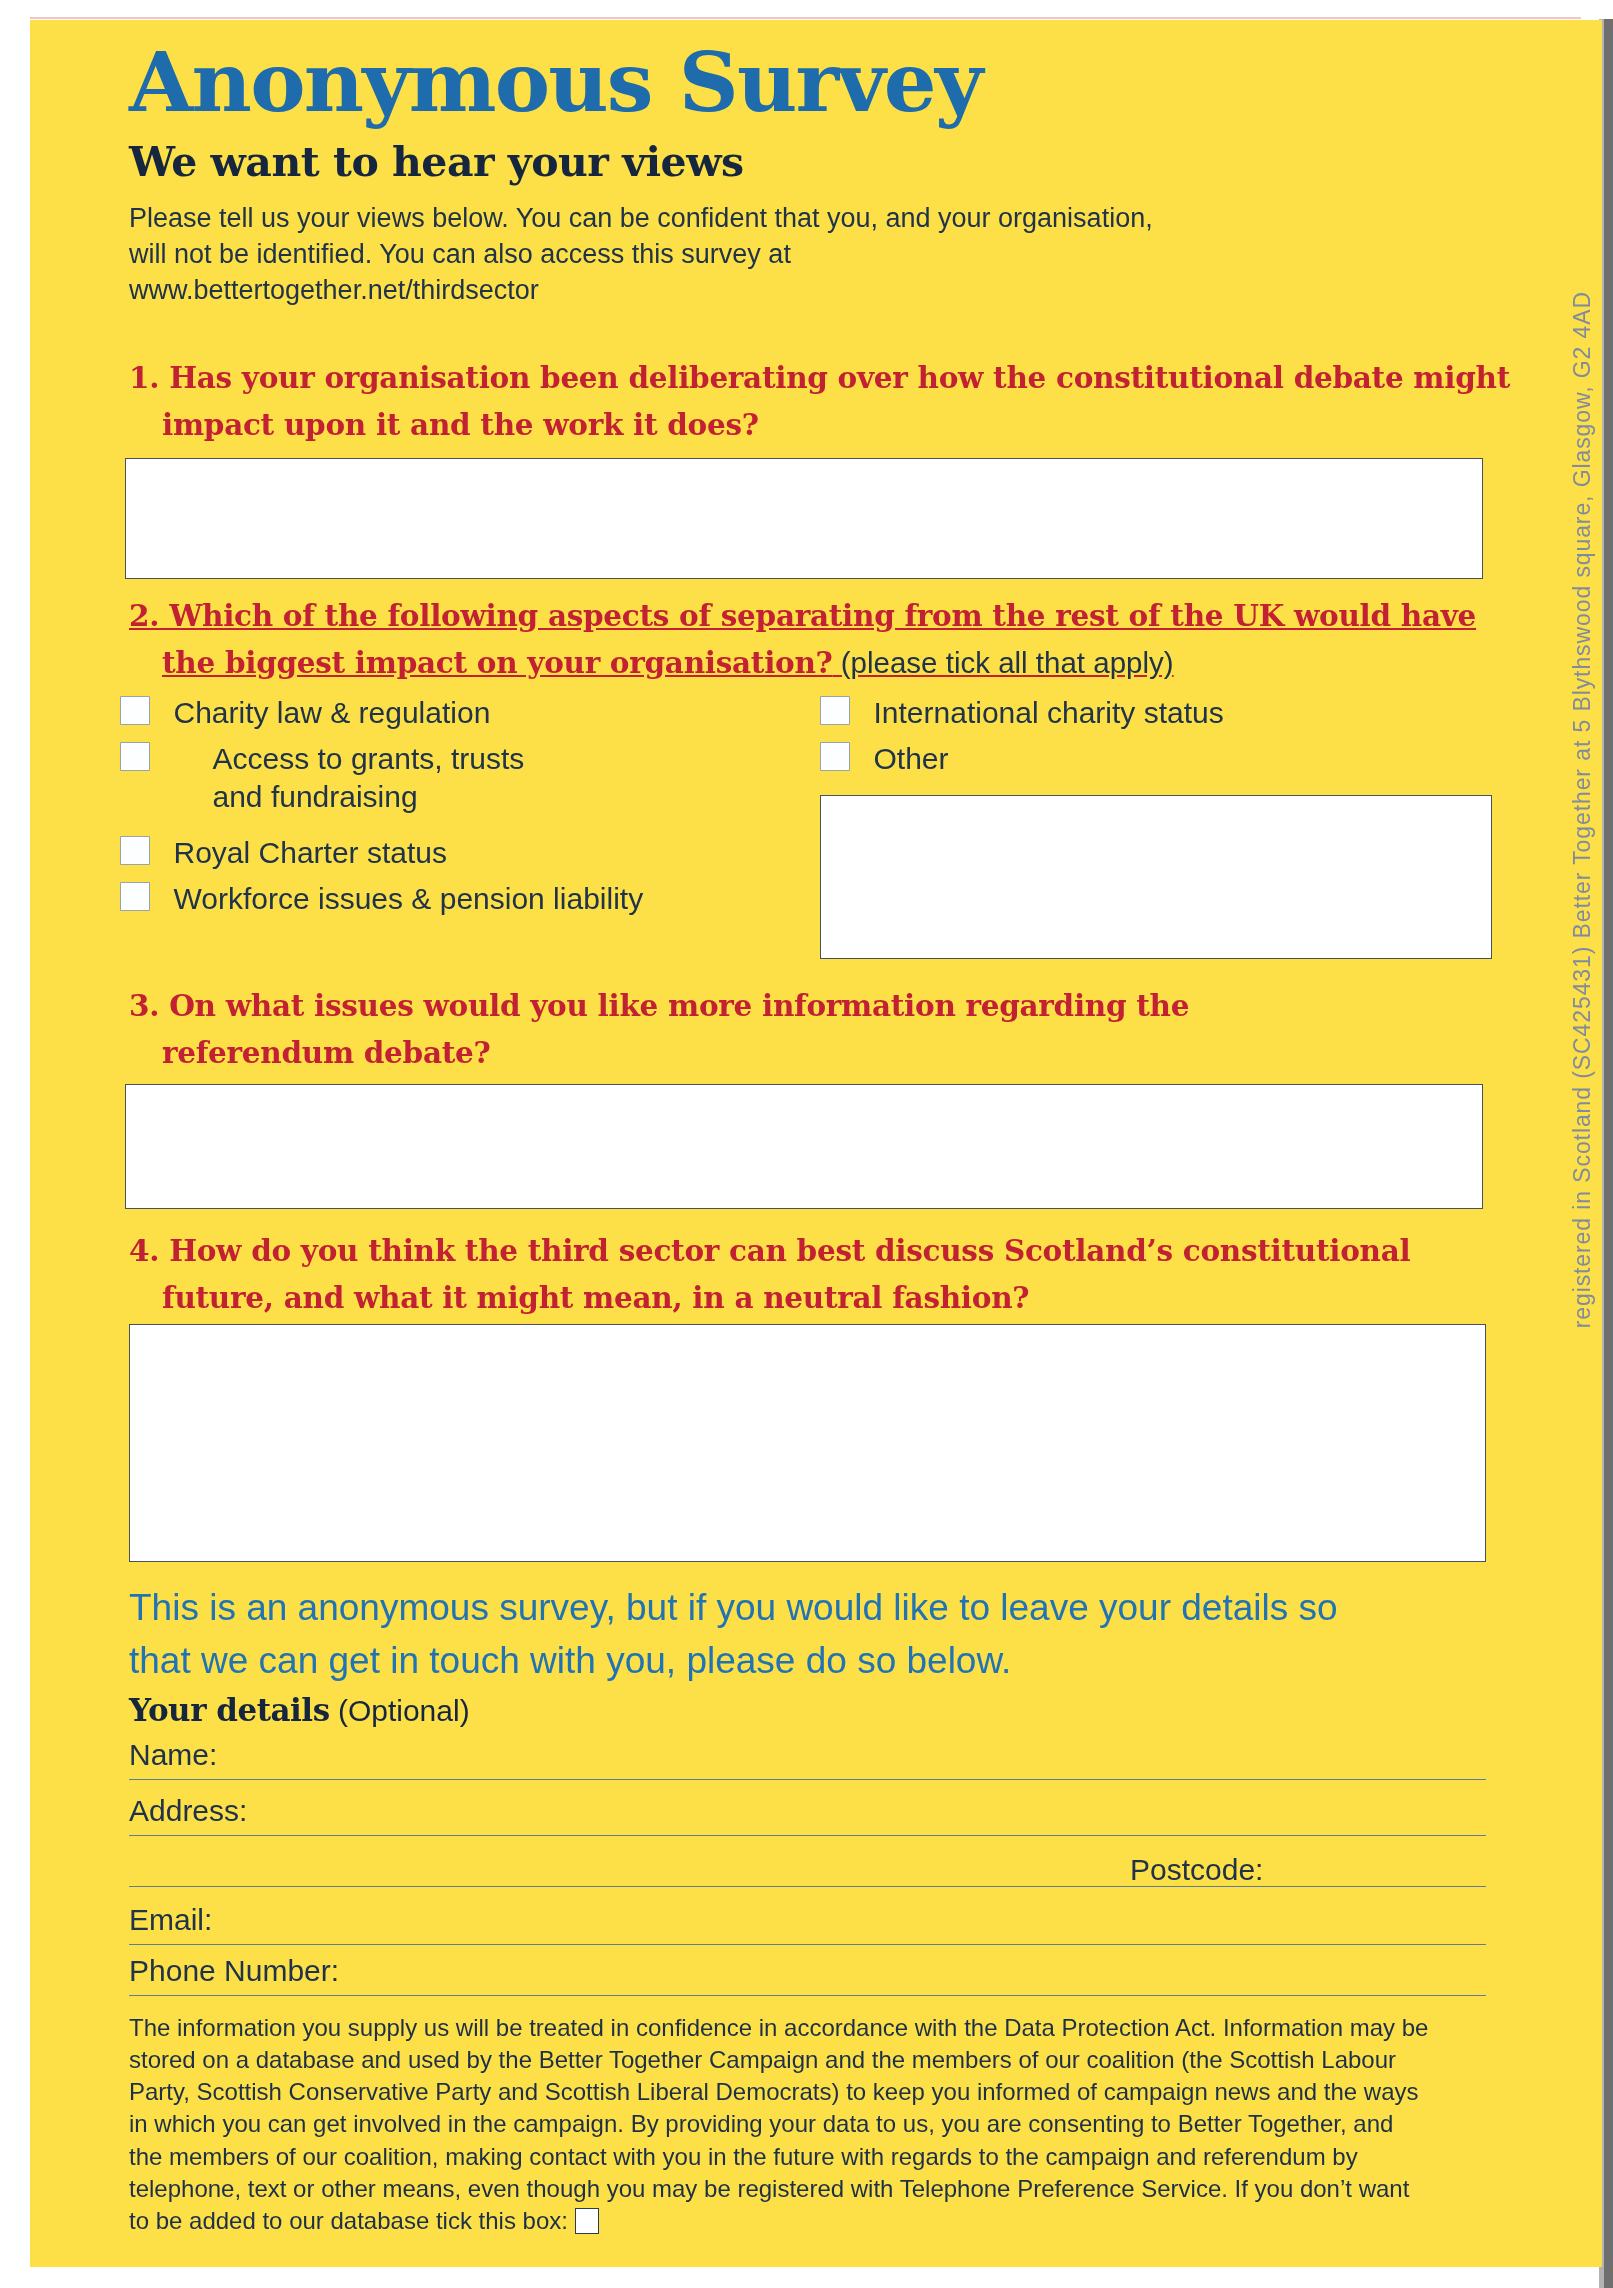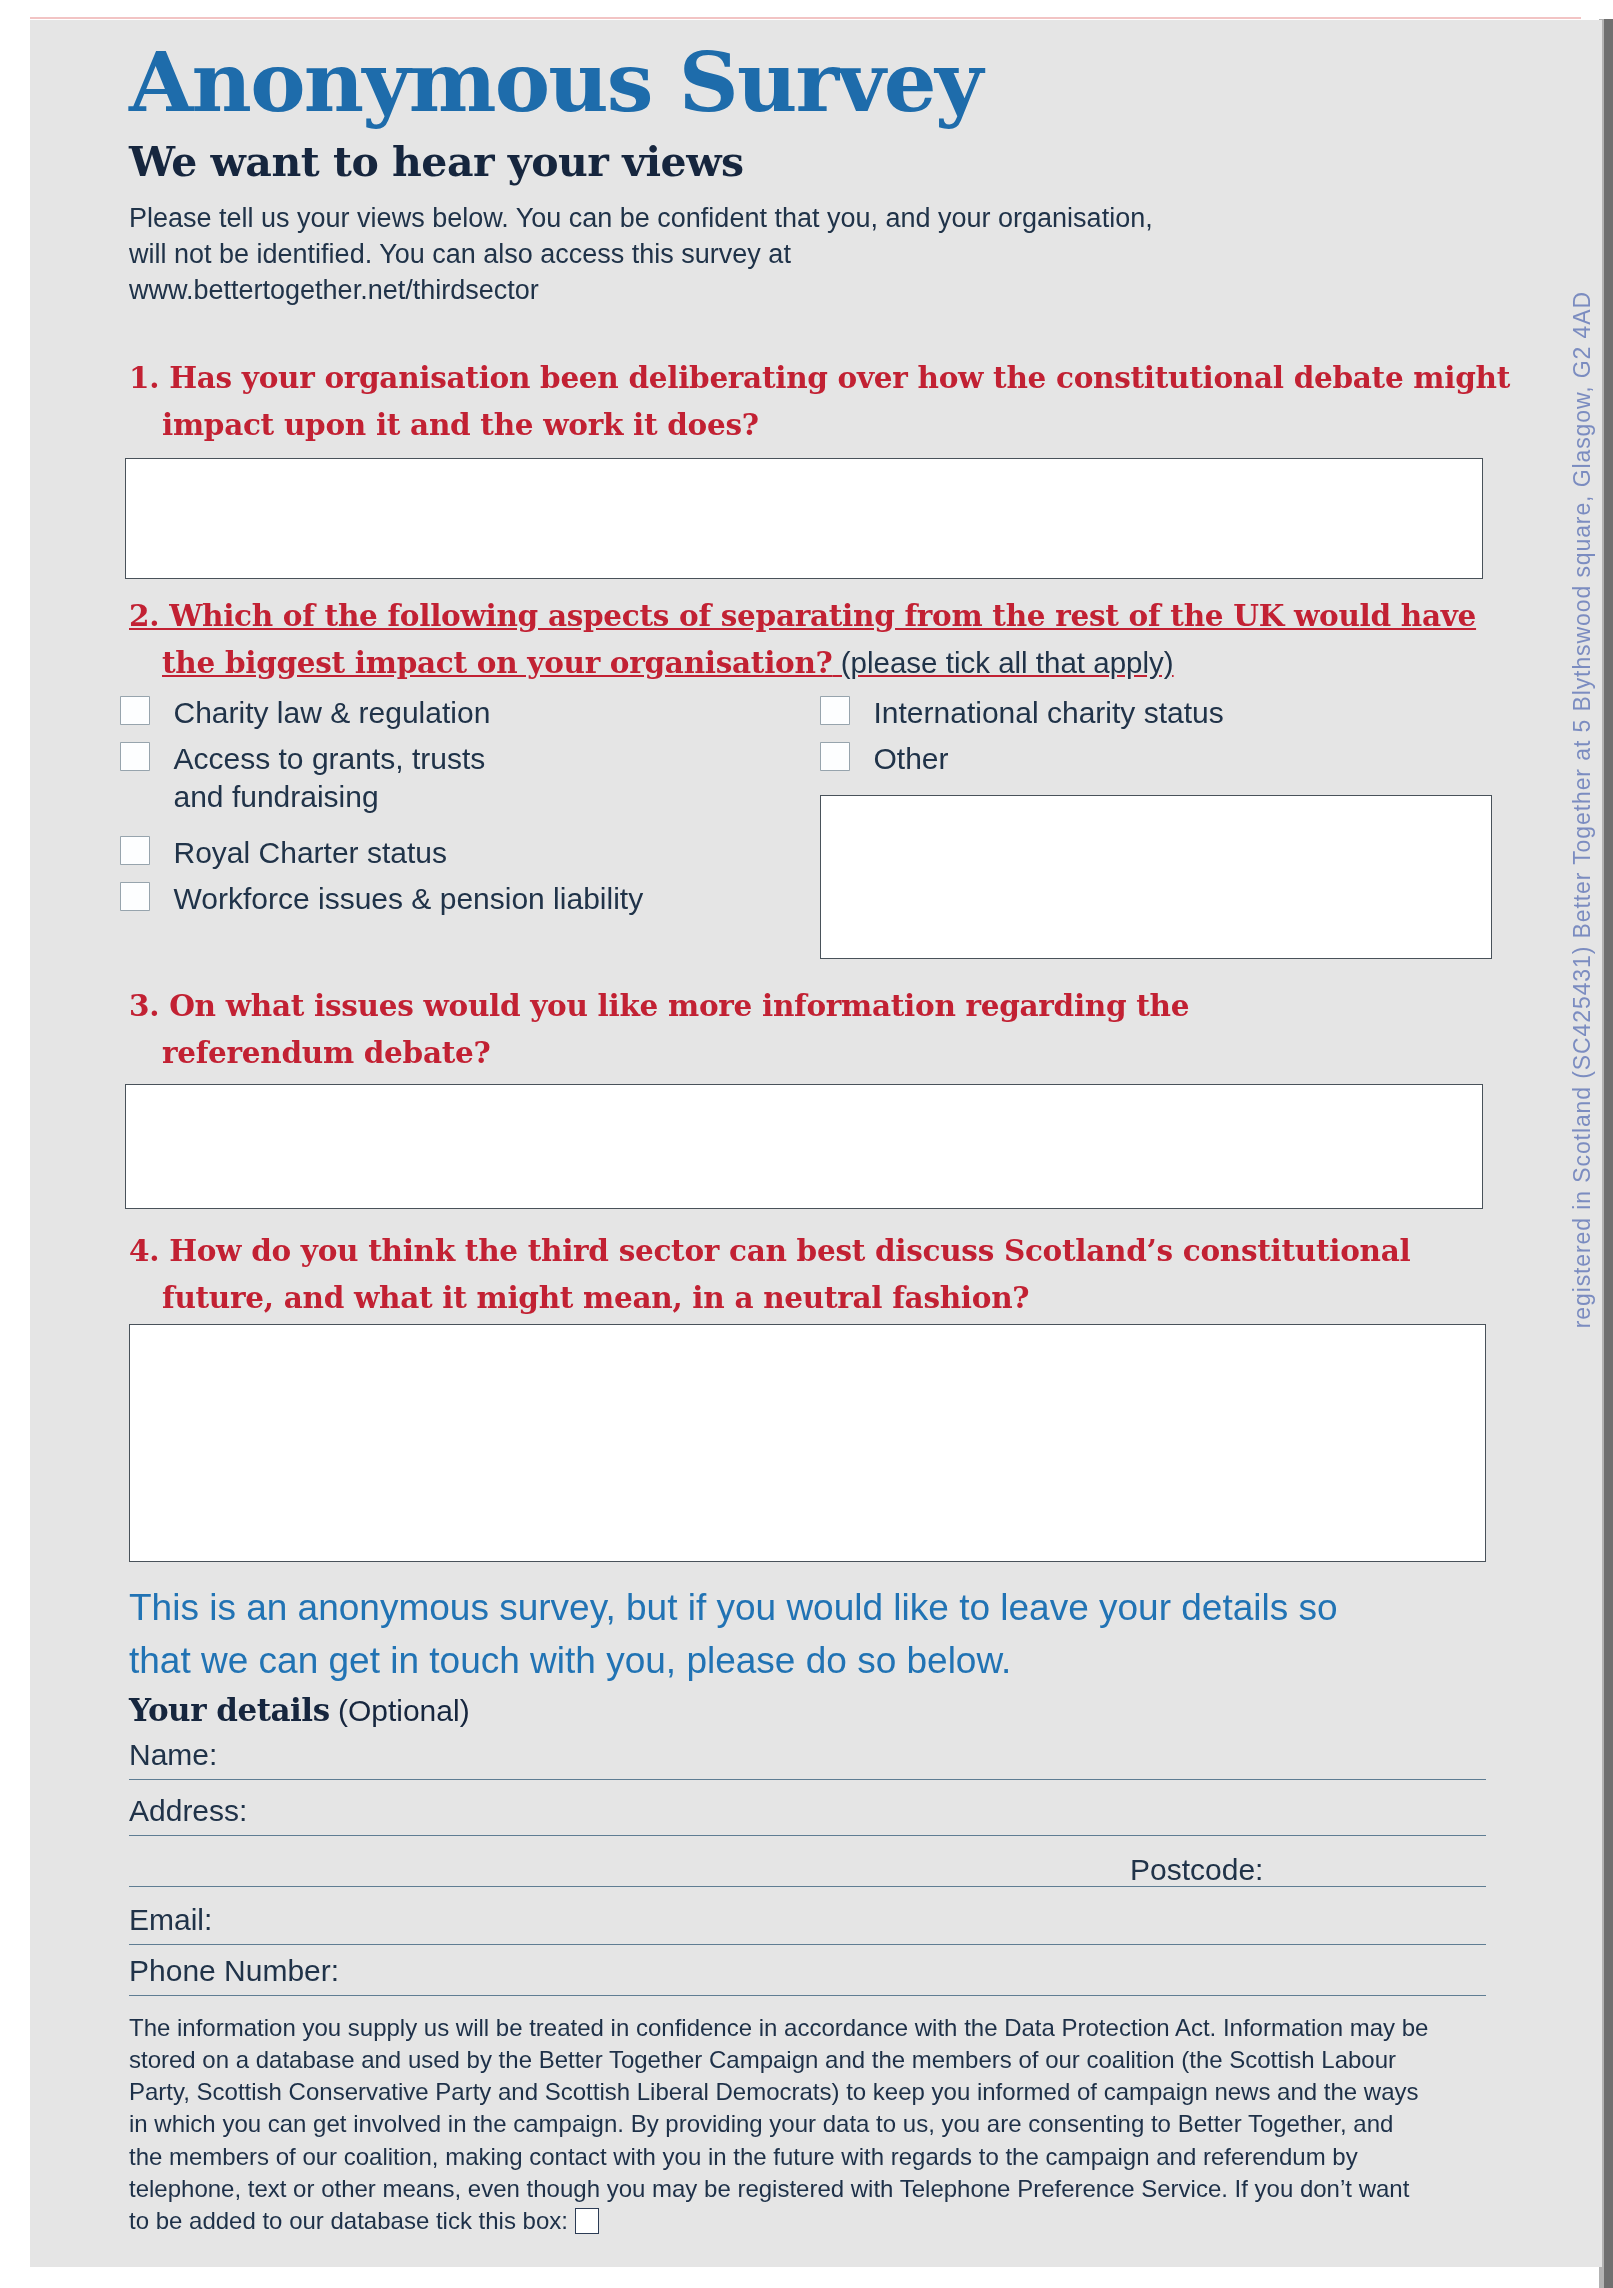--- a/index.html
+++ b/index.html
@@ -2,21 +2,21 @@
 <html style="font-size:14.8px"><head>
 <meta charset="utf-8">
 <style>
   html,body{margin:0;padding:0;}
   body{
     width:1613px;height:2289px;position:relative;background:#ffffff;
     font-family:"Liberation Sans",sans-serif;overflow:hidden;
   }
   .page{
     position:absolute;left:30px;top:20px;width:1572px;height:2247px;
-    background:#e5e5e5;
+    background:#fde047;
   }
   .top-hairline{
     position:absolute;left:30px;top:16.6px;width:1551px;height:2.8px;
     background:rgba(226,125,125,0.45);
   }
   .edge-light{position:absolute;left:1599px;top:18.5px;bottom:0;width:4.6px;background:#b3b3b3;}
   .edge-dark{position:absolute;left:1604px;top:18.5px;bottom:0;width:9.2px;background:#6f6f6f;}
   .title{
     position:absolute;left:99px;top:14.8px;font-family:"DejaVu Serif",serif;font-weight:bold;
     font-size:83px;line-height:1.15;color:#1e6cab;letter-spacing:-1.8px;
@@ -51,21 +51,21 @@
   .box4{left:99px;top:1304px;width:1357px;height:238px;}
   .other-box{left:790px;top:775px;width:672px;height:164px;}
 
   .opt-row{position:absolute;display:flex;align-items:flex-start;}
   .checkbox{
     width:29.5px;height:29.5px;background:#fdfeff;border:1.8px solid #97a4ad;
     box-sizing:border-box;flex:0 0 auto;margin-top:1.8px;border-radius:0.9px;
   }
   .opt-label{margin-left:24px;font-size:30px;line-height:1.28;color:#203349;}
   .row-l1{left:90px;top:674px;}
-  .row-l2{left:90px;top:720px;}
+  .row-l2{left:90px;top:720px;gap:39px;}
   .row-l2 .opt-label{max-width:369px;}
   .row-l3{left:90px;top:814px;}
   .row-l4{left:90px;top:860px;}
   .row-l5{left:90px;top:906px;}
   .row-r1{left:790px;top:674px;}
   .row-r2{left:790px;top:720px;}
 
   .note{
     position:absolute;left:99px;top:1562px;max-width:1227px;
     font-size:37px;line-height:1.42;color:#2173b4;

